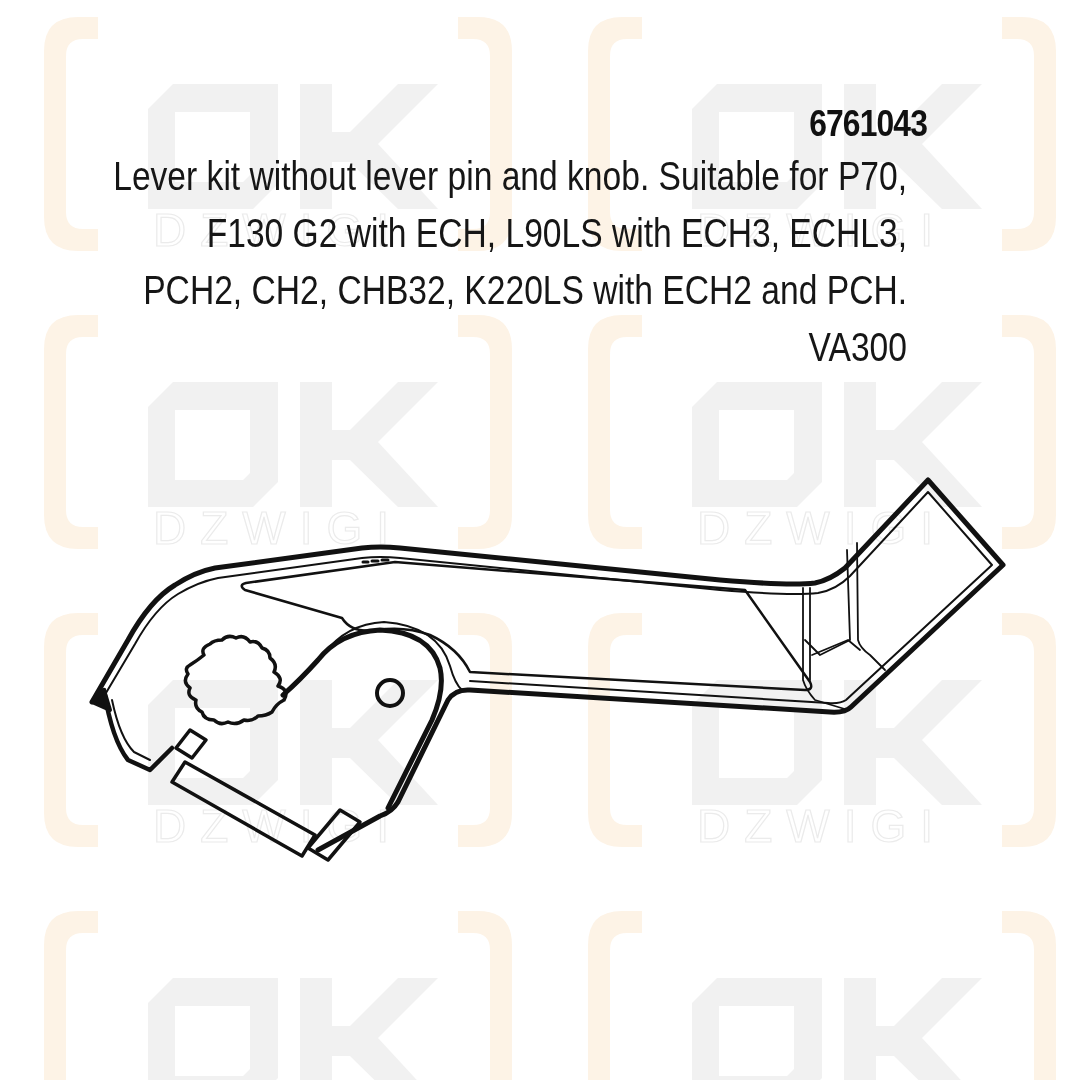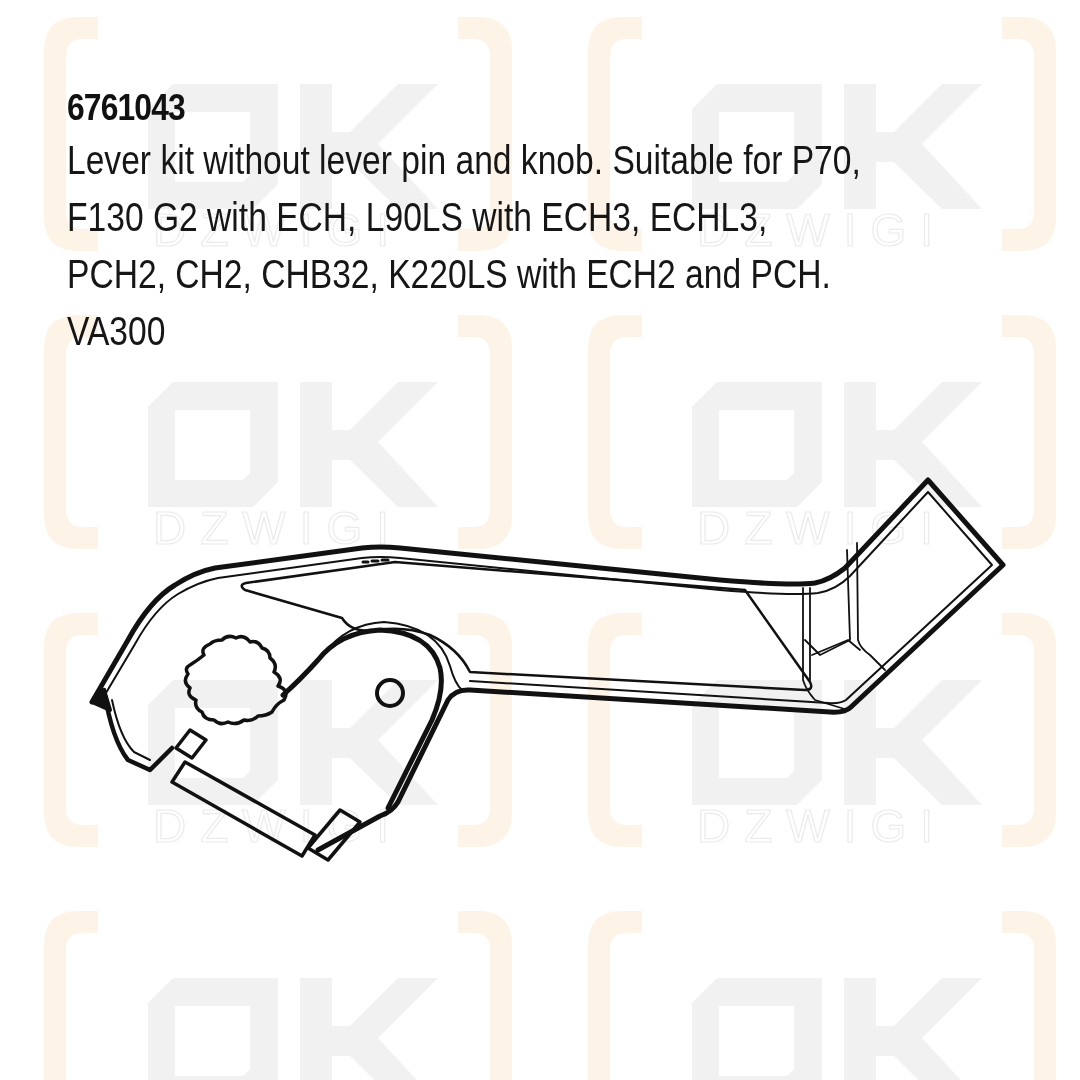--- a/index.html
+++ b/index.html
@@ -27,24 +27,25 @@
     }
     .drawing-layer {
       position: absolute;
       left: 0; top: 0;
       width: 1080px; height: 1080px;
       z-index: 1;
     }
     .text-block {
       position: absolute;
       left: 67px;
-      top: 84px;
+      top: 100px;
       width: 1000px;
       z-index: 2;
       color: #111111;
+      text-align: right;
     }
     .part-number {
       font-family: "Liberation Sans Narrow", "Liberation Sans", sans-serif;
       font-weight: bold;
       font-size: 37px;
       line-height: 48px;
       letter-spacing: -1px;
       transform: scaleX(0.86);
       transform-origin: left center;
       white-space: nowrap;

